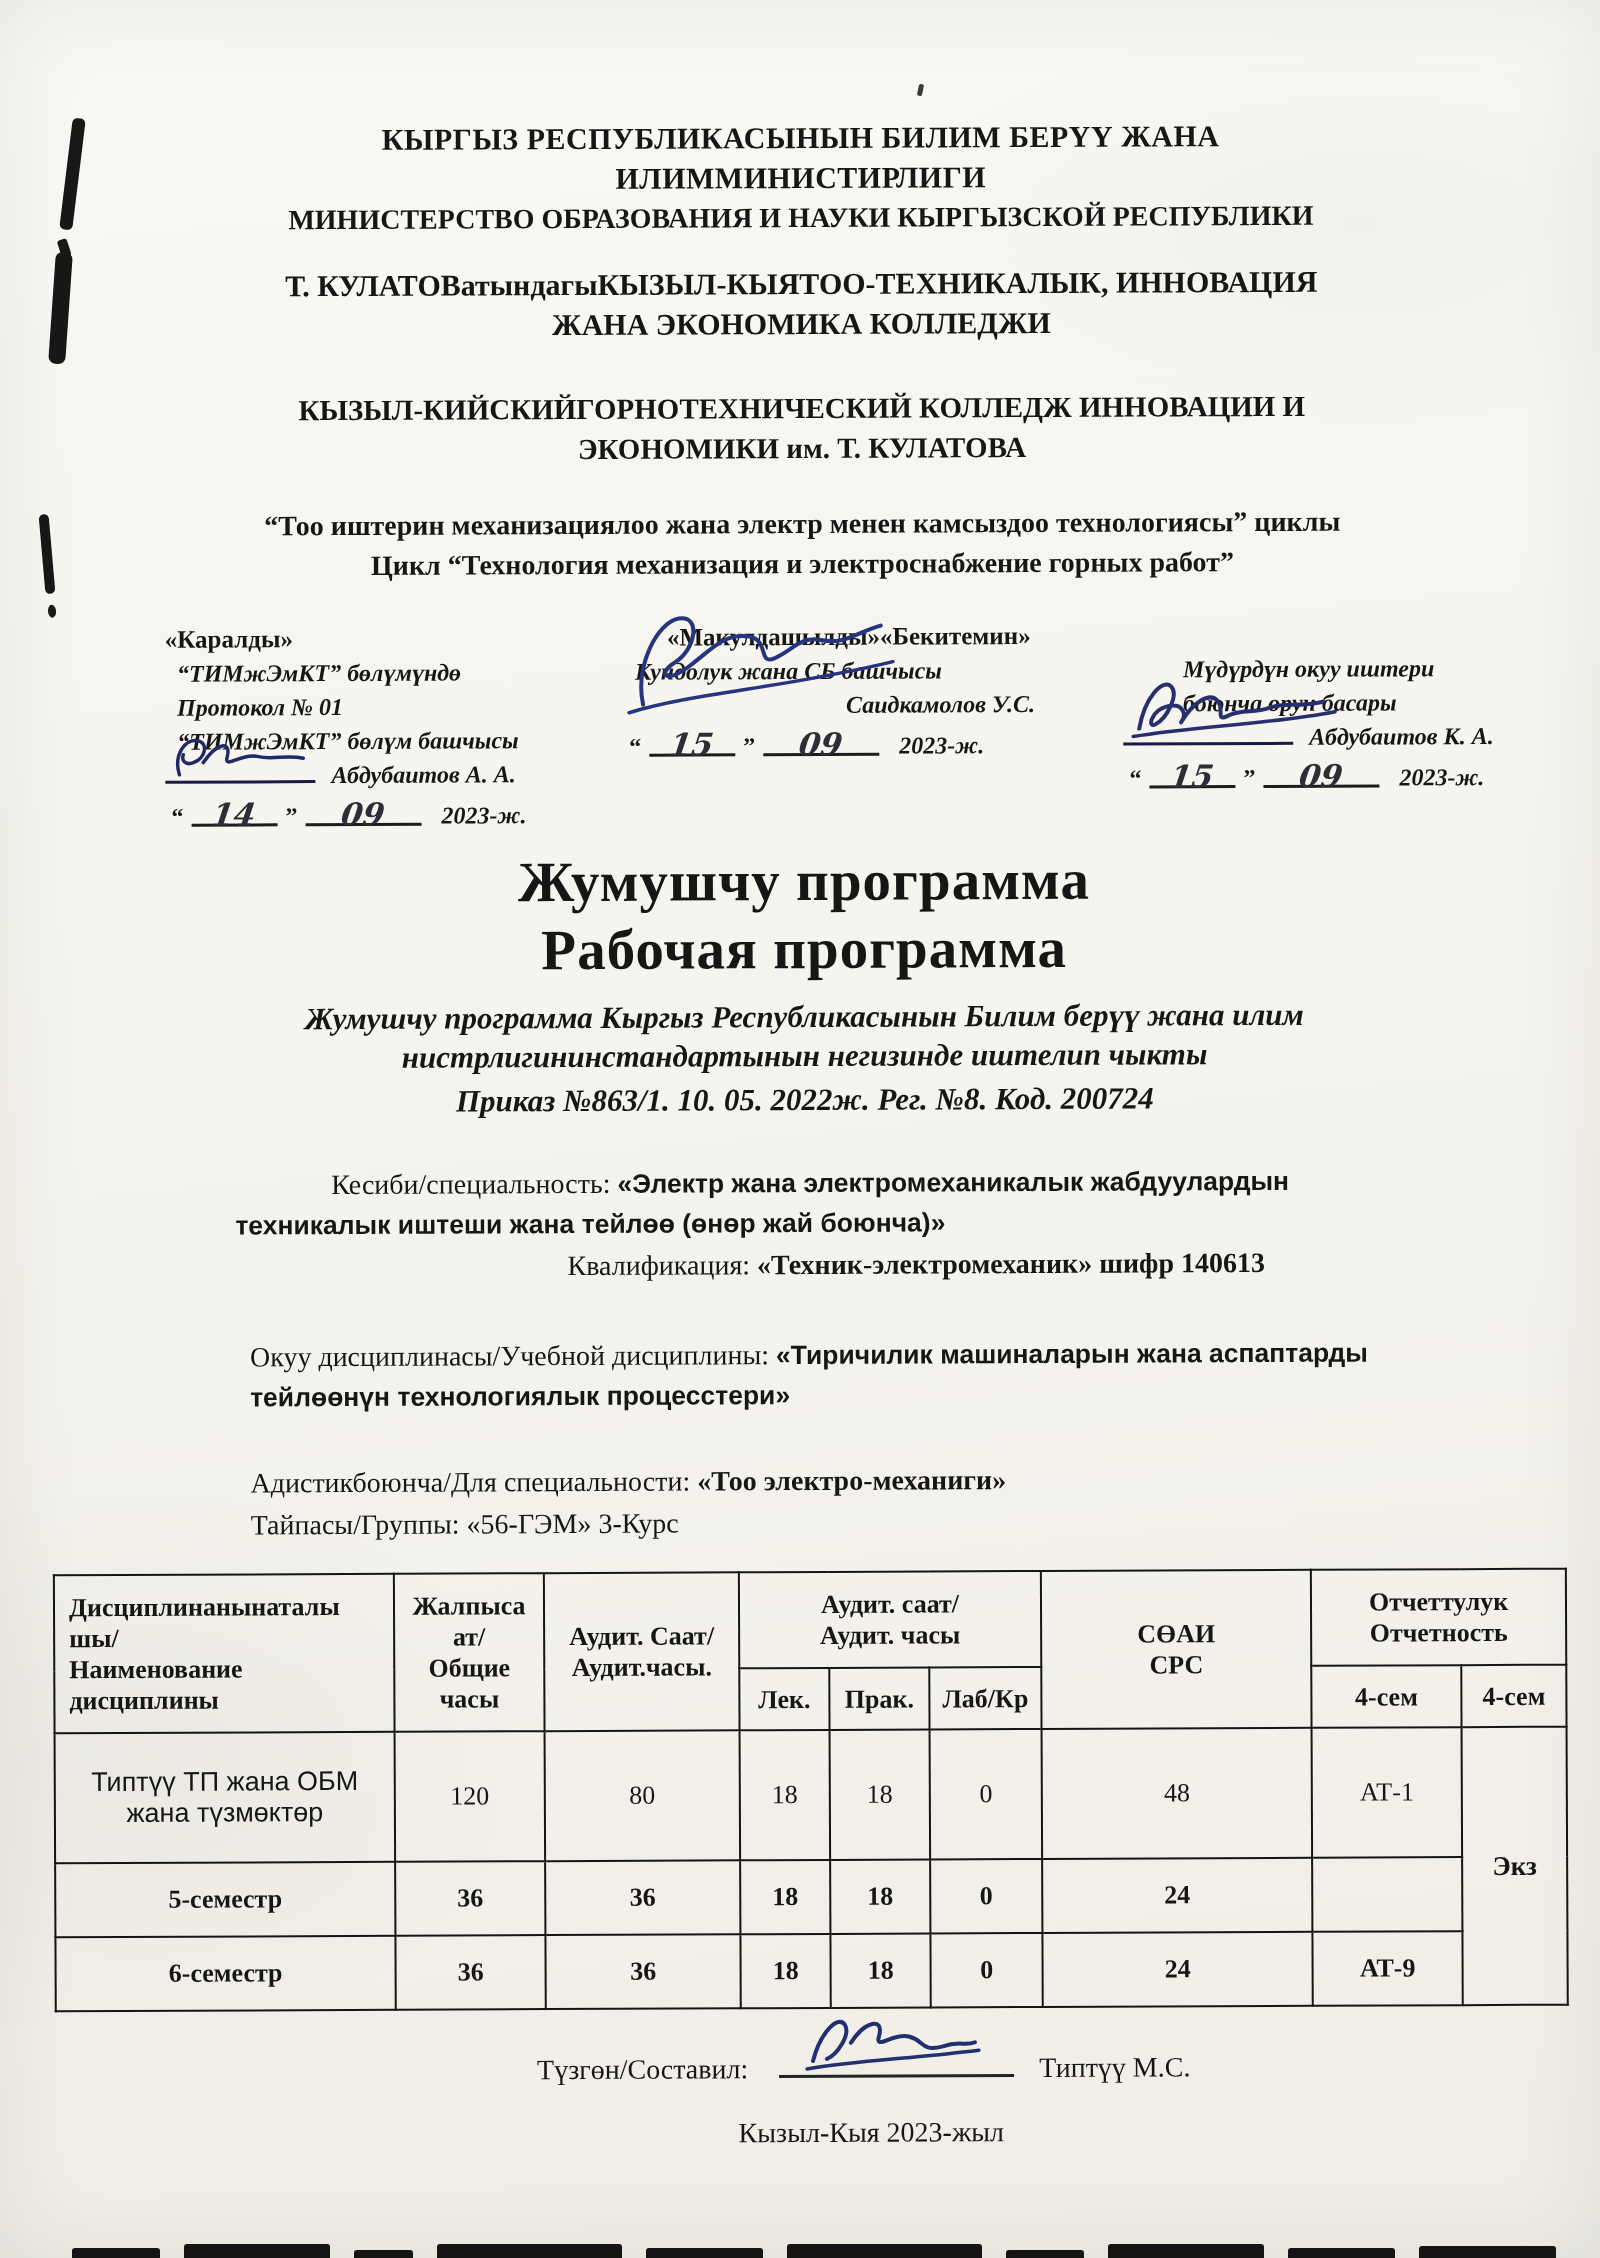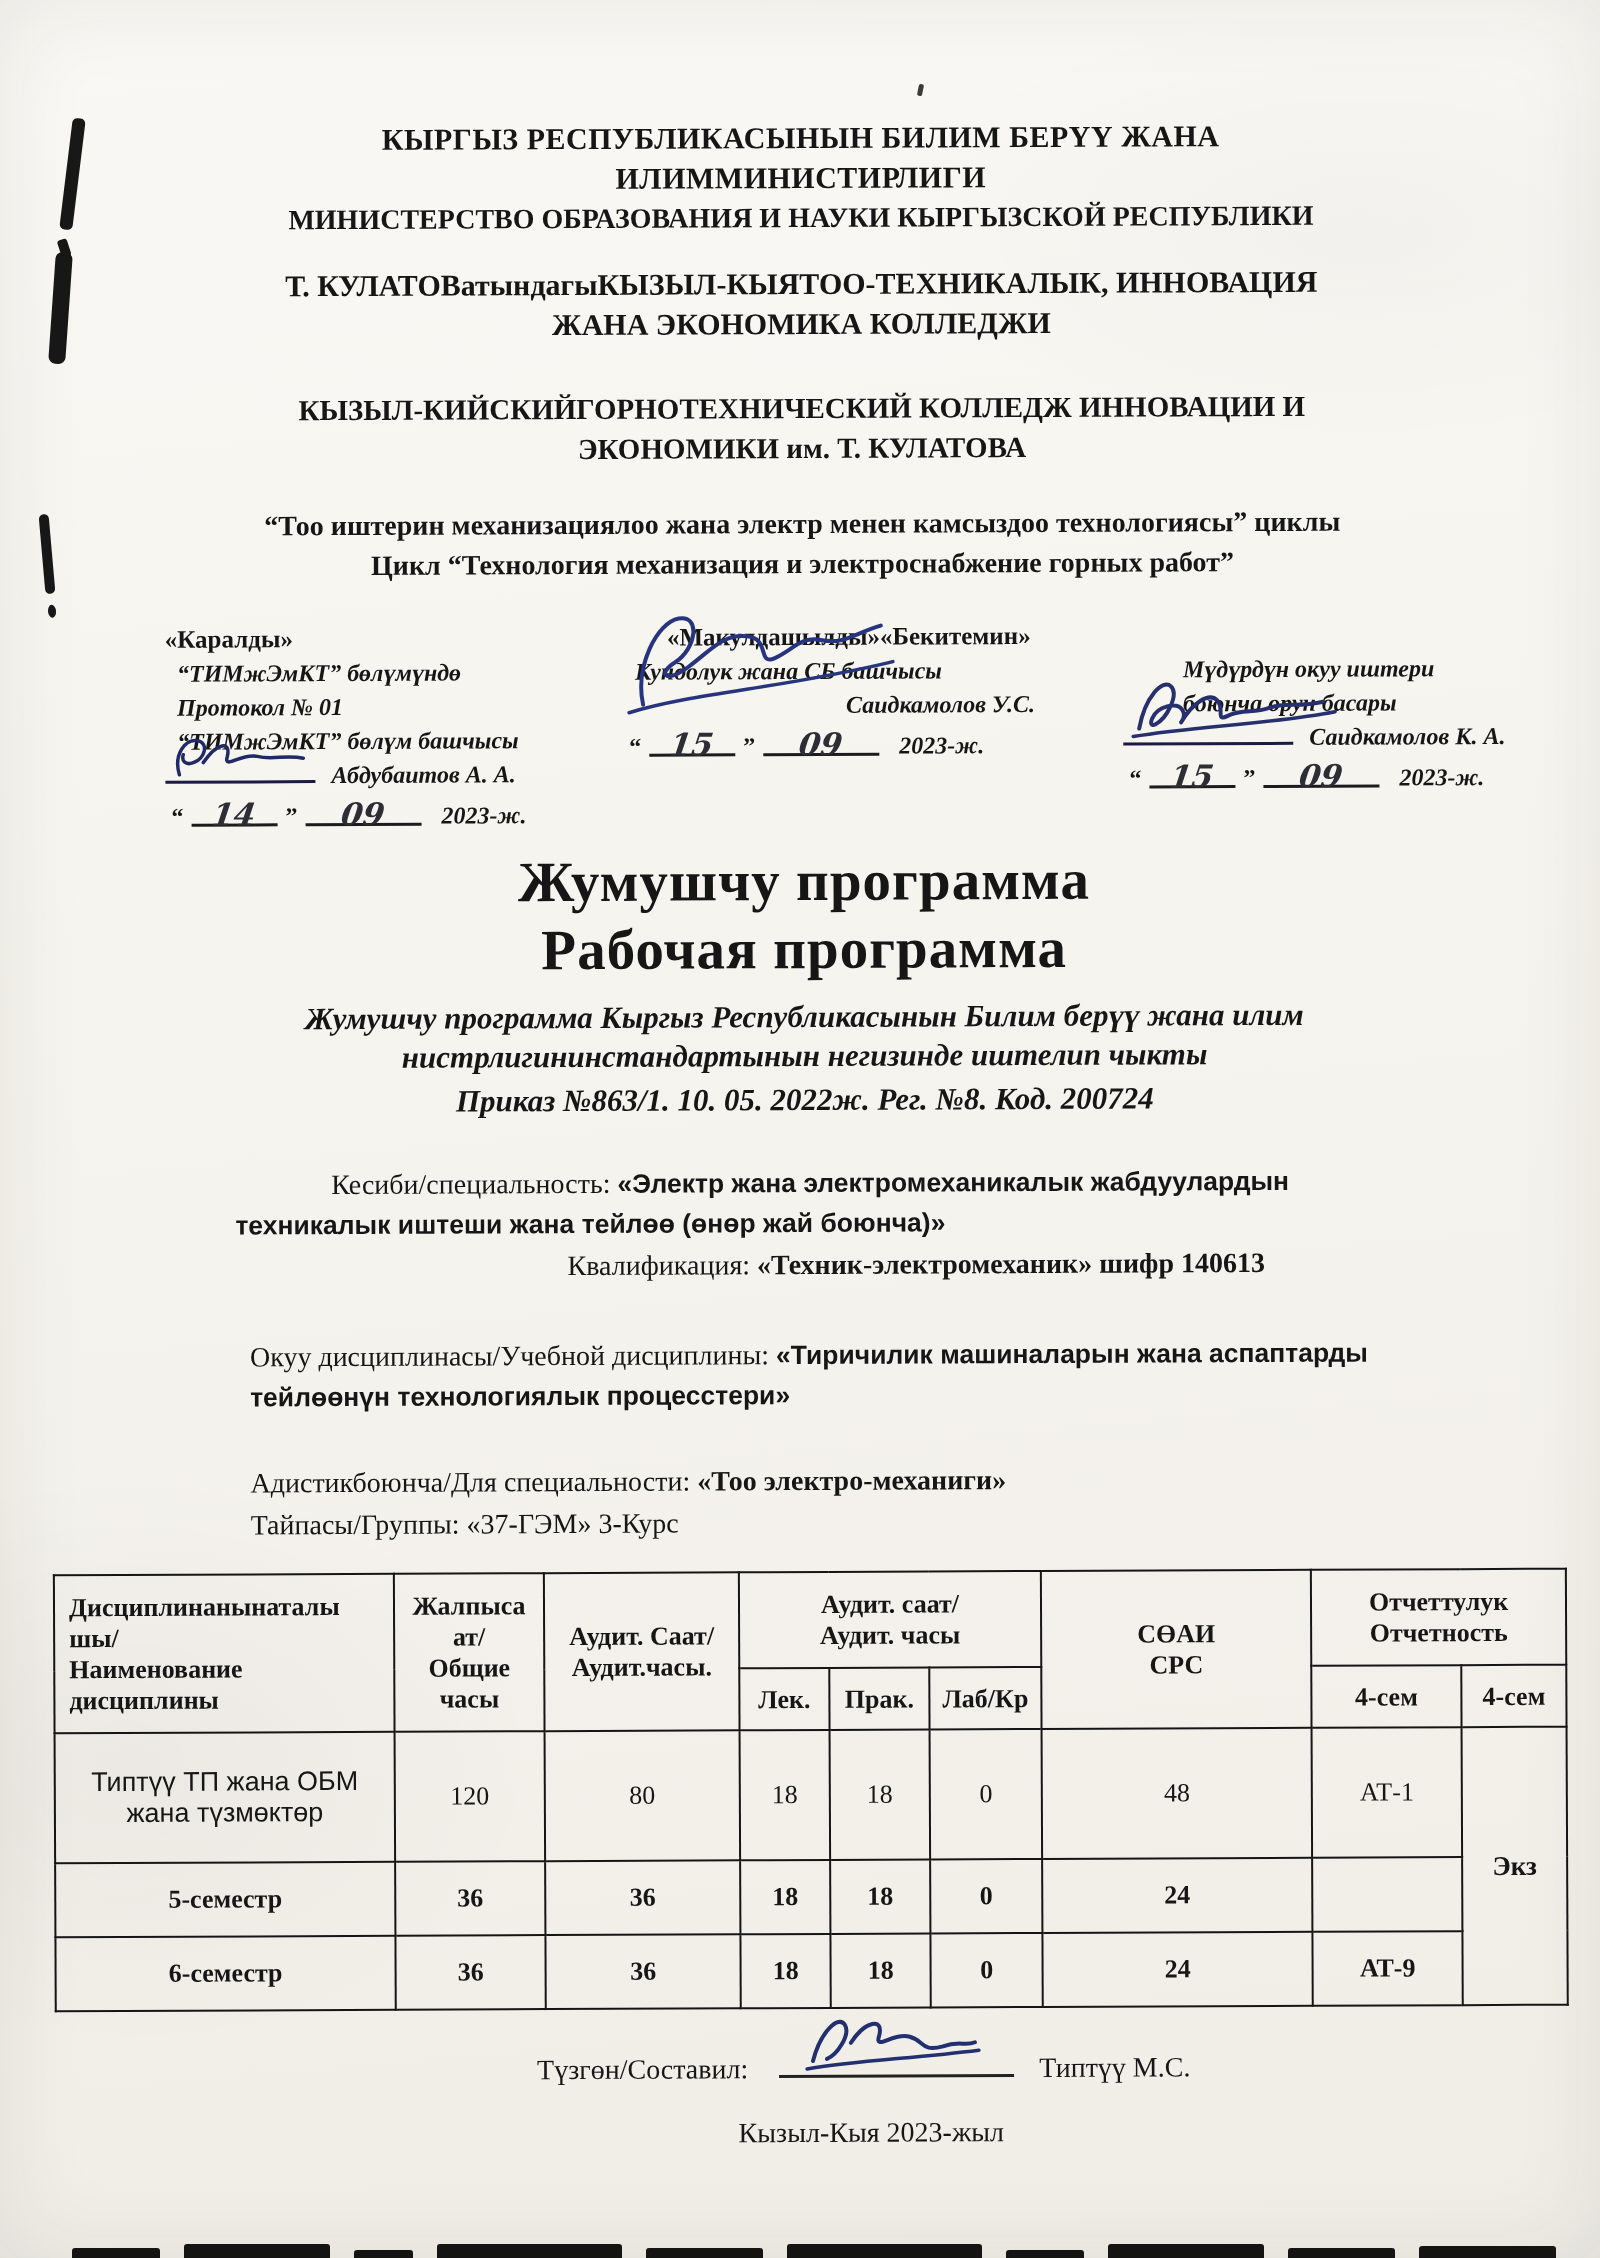--- a/index.html
+++ b/index.html
@@ -175,21 +175,21 @@
         <div class="spacer"></div>
         <div class="a-line">Мүдүрдүн окуу иштери</div>
         <div class="a-line">боюнча орун басары</div>
         <div class="a-sigline">
           <span class="sig-underline w170">
             <svg class="sig-svg" width="220" height="92" viewBox="0 0 220 92">
               <path d="M16 68 C22 36 40 18 48 26 C56 34 44 58 32 64 C24 68 28 50 44 46 C60 42 64 54 58 62 C70 42 86 32 94 40 C102 48 92 62 104 56 C120 48 130 54 146 48 C162 42 176 48 200 42" stroke="#26306e" stroke-width="4" fill="none" stroke-linecap="round"></path>
               <path d="M10 76 C70 66 150 64 212 52" stroke="#26306e" stroke-width="3.5" fill="none" stroke-linecap="round"></path>
             </svg>
           </span>
-          <span class="a-name">Саидкамолов К. А.</span>
+          <span class="a-name">Абдубаитов К. А.</span>
         </div>
         <div class="a-date">
           <span class="q">“</span><span class="blank-u w80"><span class="hw">15</span></span><span class="q">”</span><span class="blank-u w110"><span class="hw">09</span></span><span class="yr">2023-ж.</span>
         </div>
       </div>
 
     </div>
 
     <div class="big-title bt1">Жумушчу программа</div>
     <div class="big-title">Рабочая программа</div>
@@ -208,21 +208,21 @@
       <div class="d-disc">
         <span>Окуу дисциплинасы/Учебной дисциплины:</span>
         <span class="val-sans">«Тиричилик машиналарын жана аспаптарды тейлөөнүн технологиялык процесстери»</span>
       </div>
       <div class="d-for">
         <span>Адистикбоюнча/Для специальности:</span>
         <span class="val-bold">«Тоо электро-механиги»</span>
       </div>
       <div class="d-group">
         <span>Тайпасы/Группы:</span>
-        <span>«37-ГЭМ»  3-Курс</span>
+        <span>«56-ГЭМ»  3-Курс</span>
       </div>
     </div>
 
     <table class="prog">
       <colgroup>
         <col style="width:340px">
           <col style="width:150px">
           <col style="width:195px">
         <col style="width:90px">
           <col style="width:100px">

